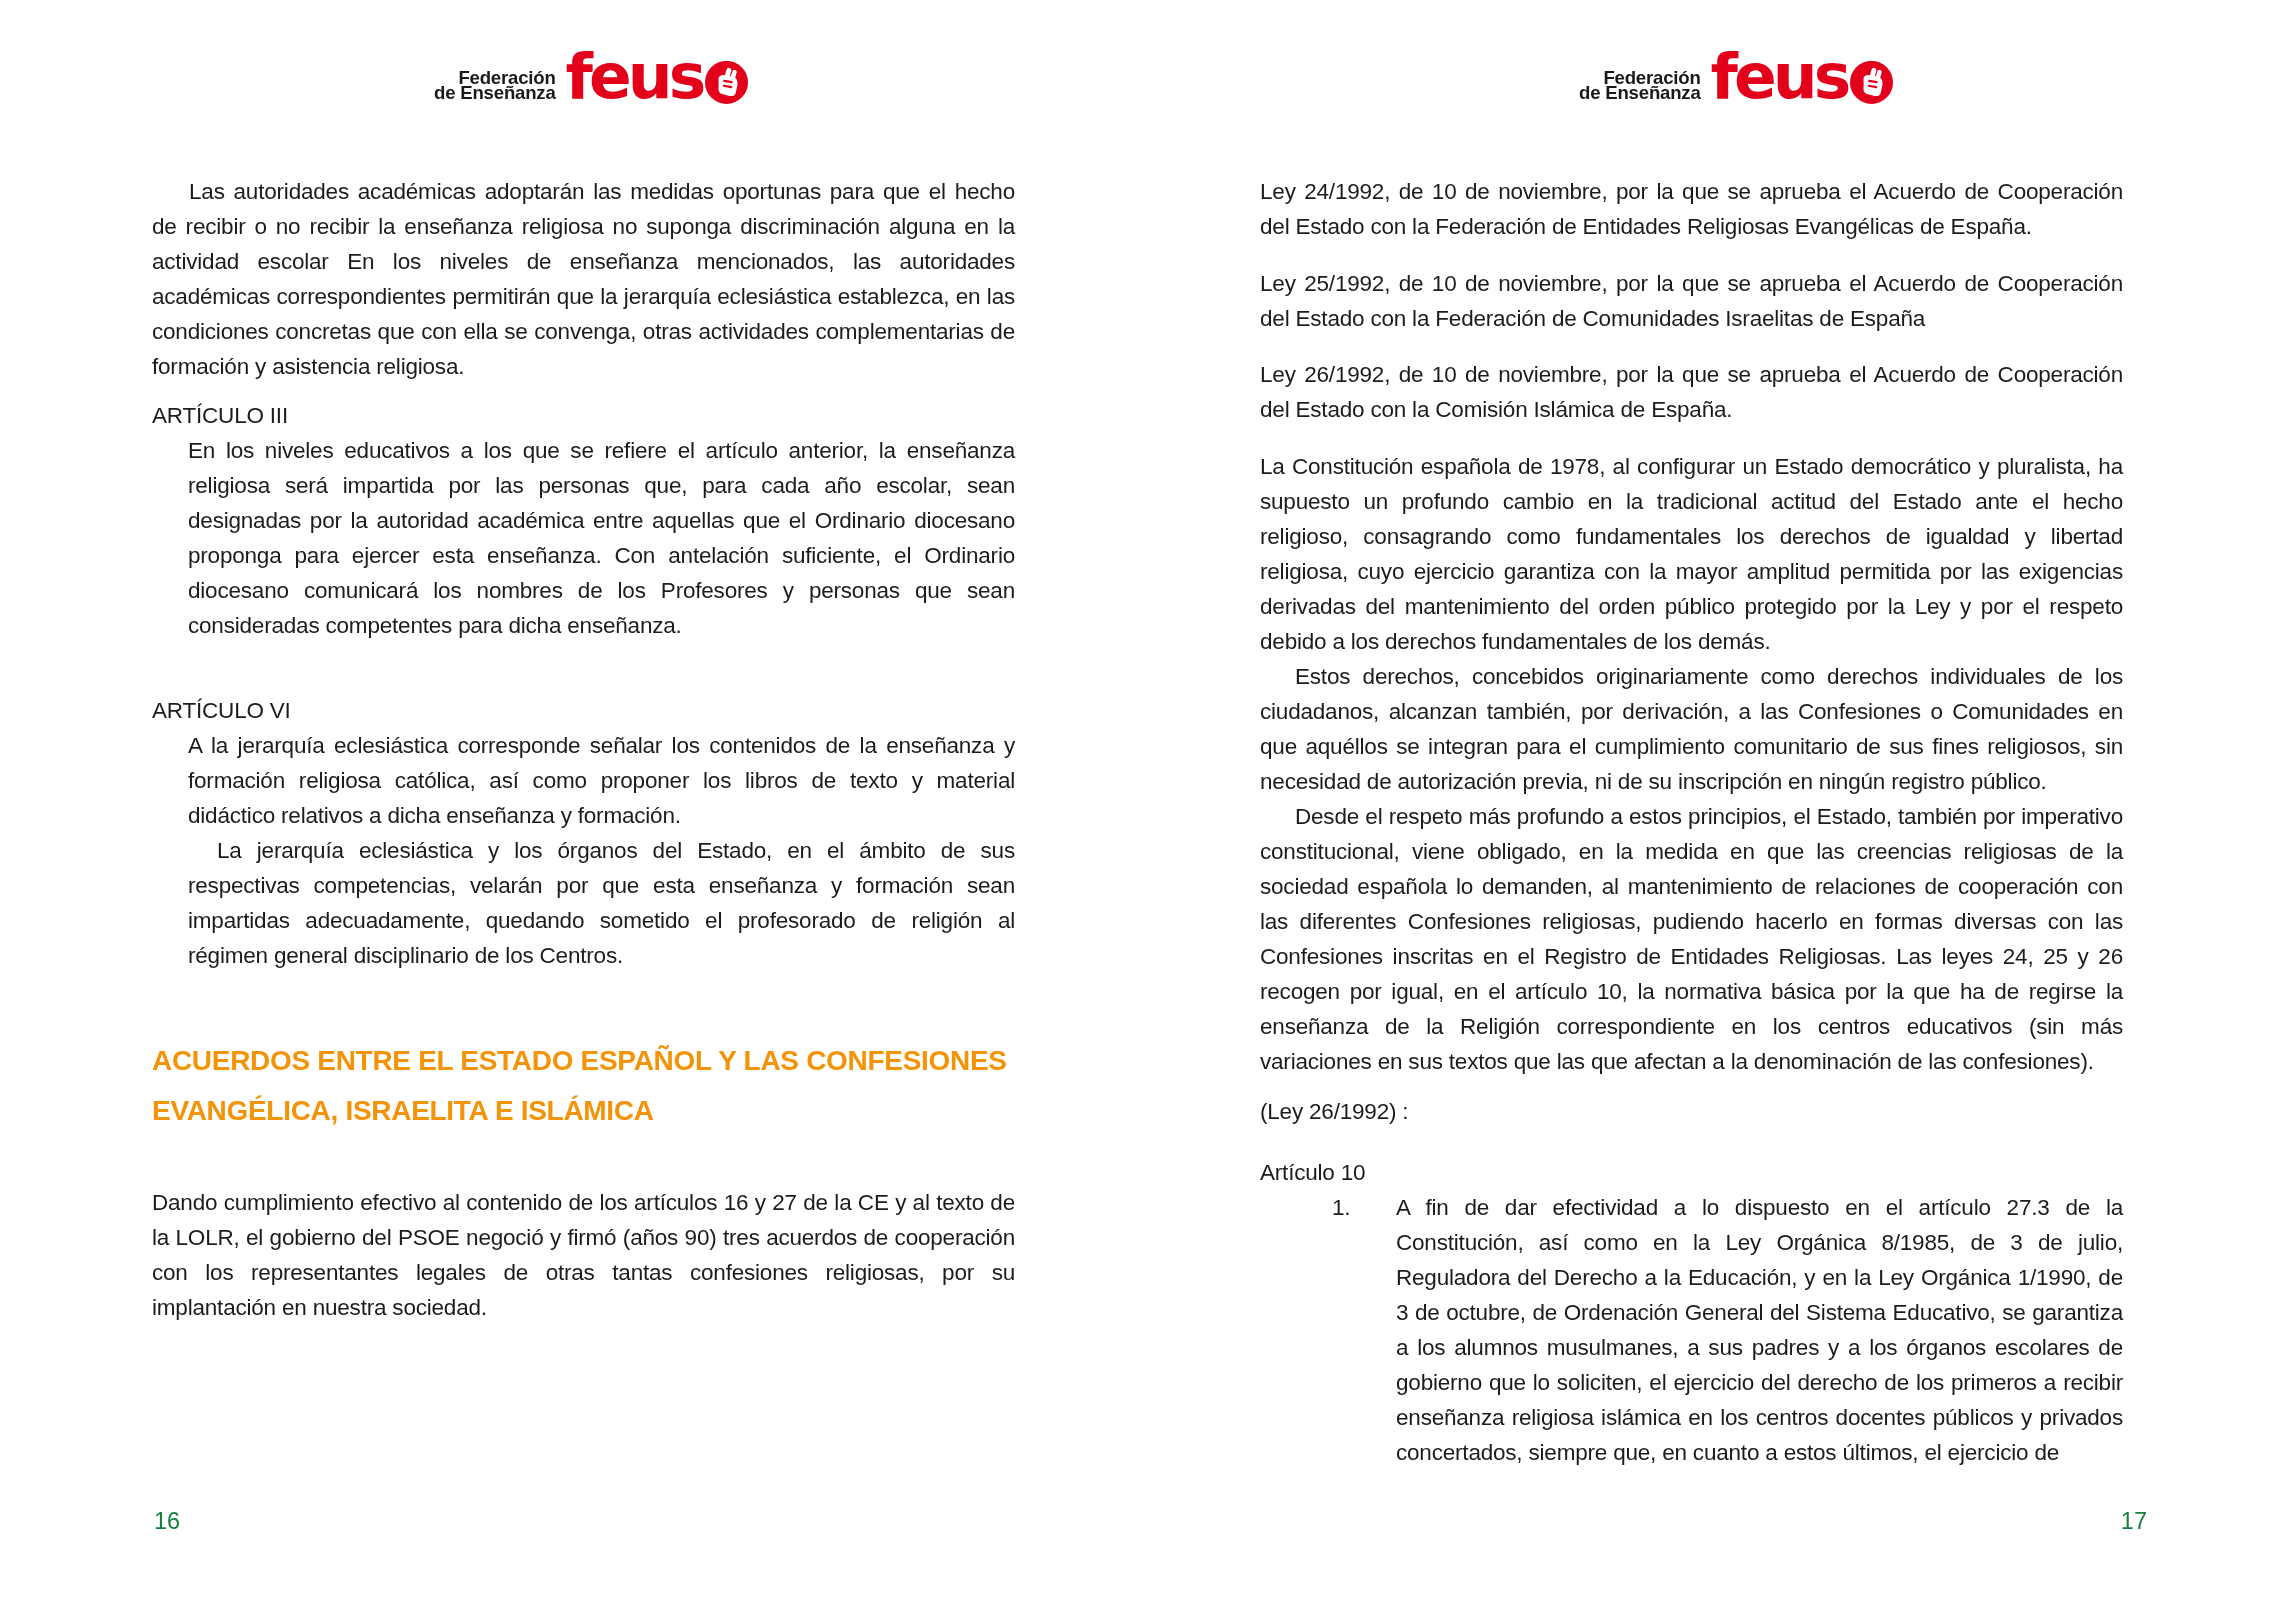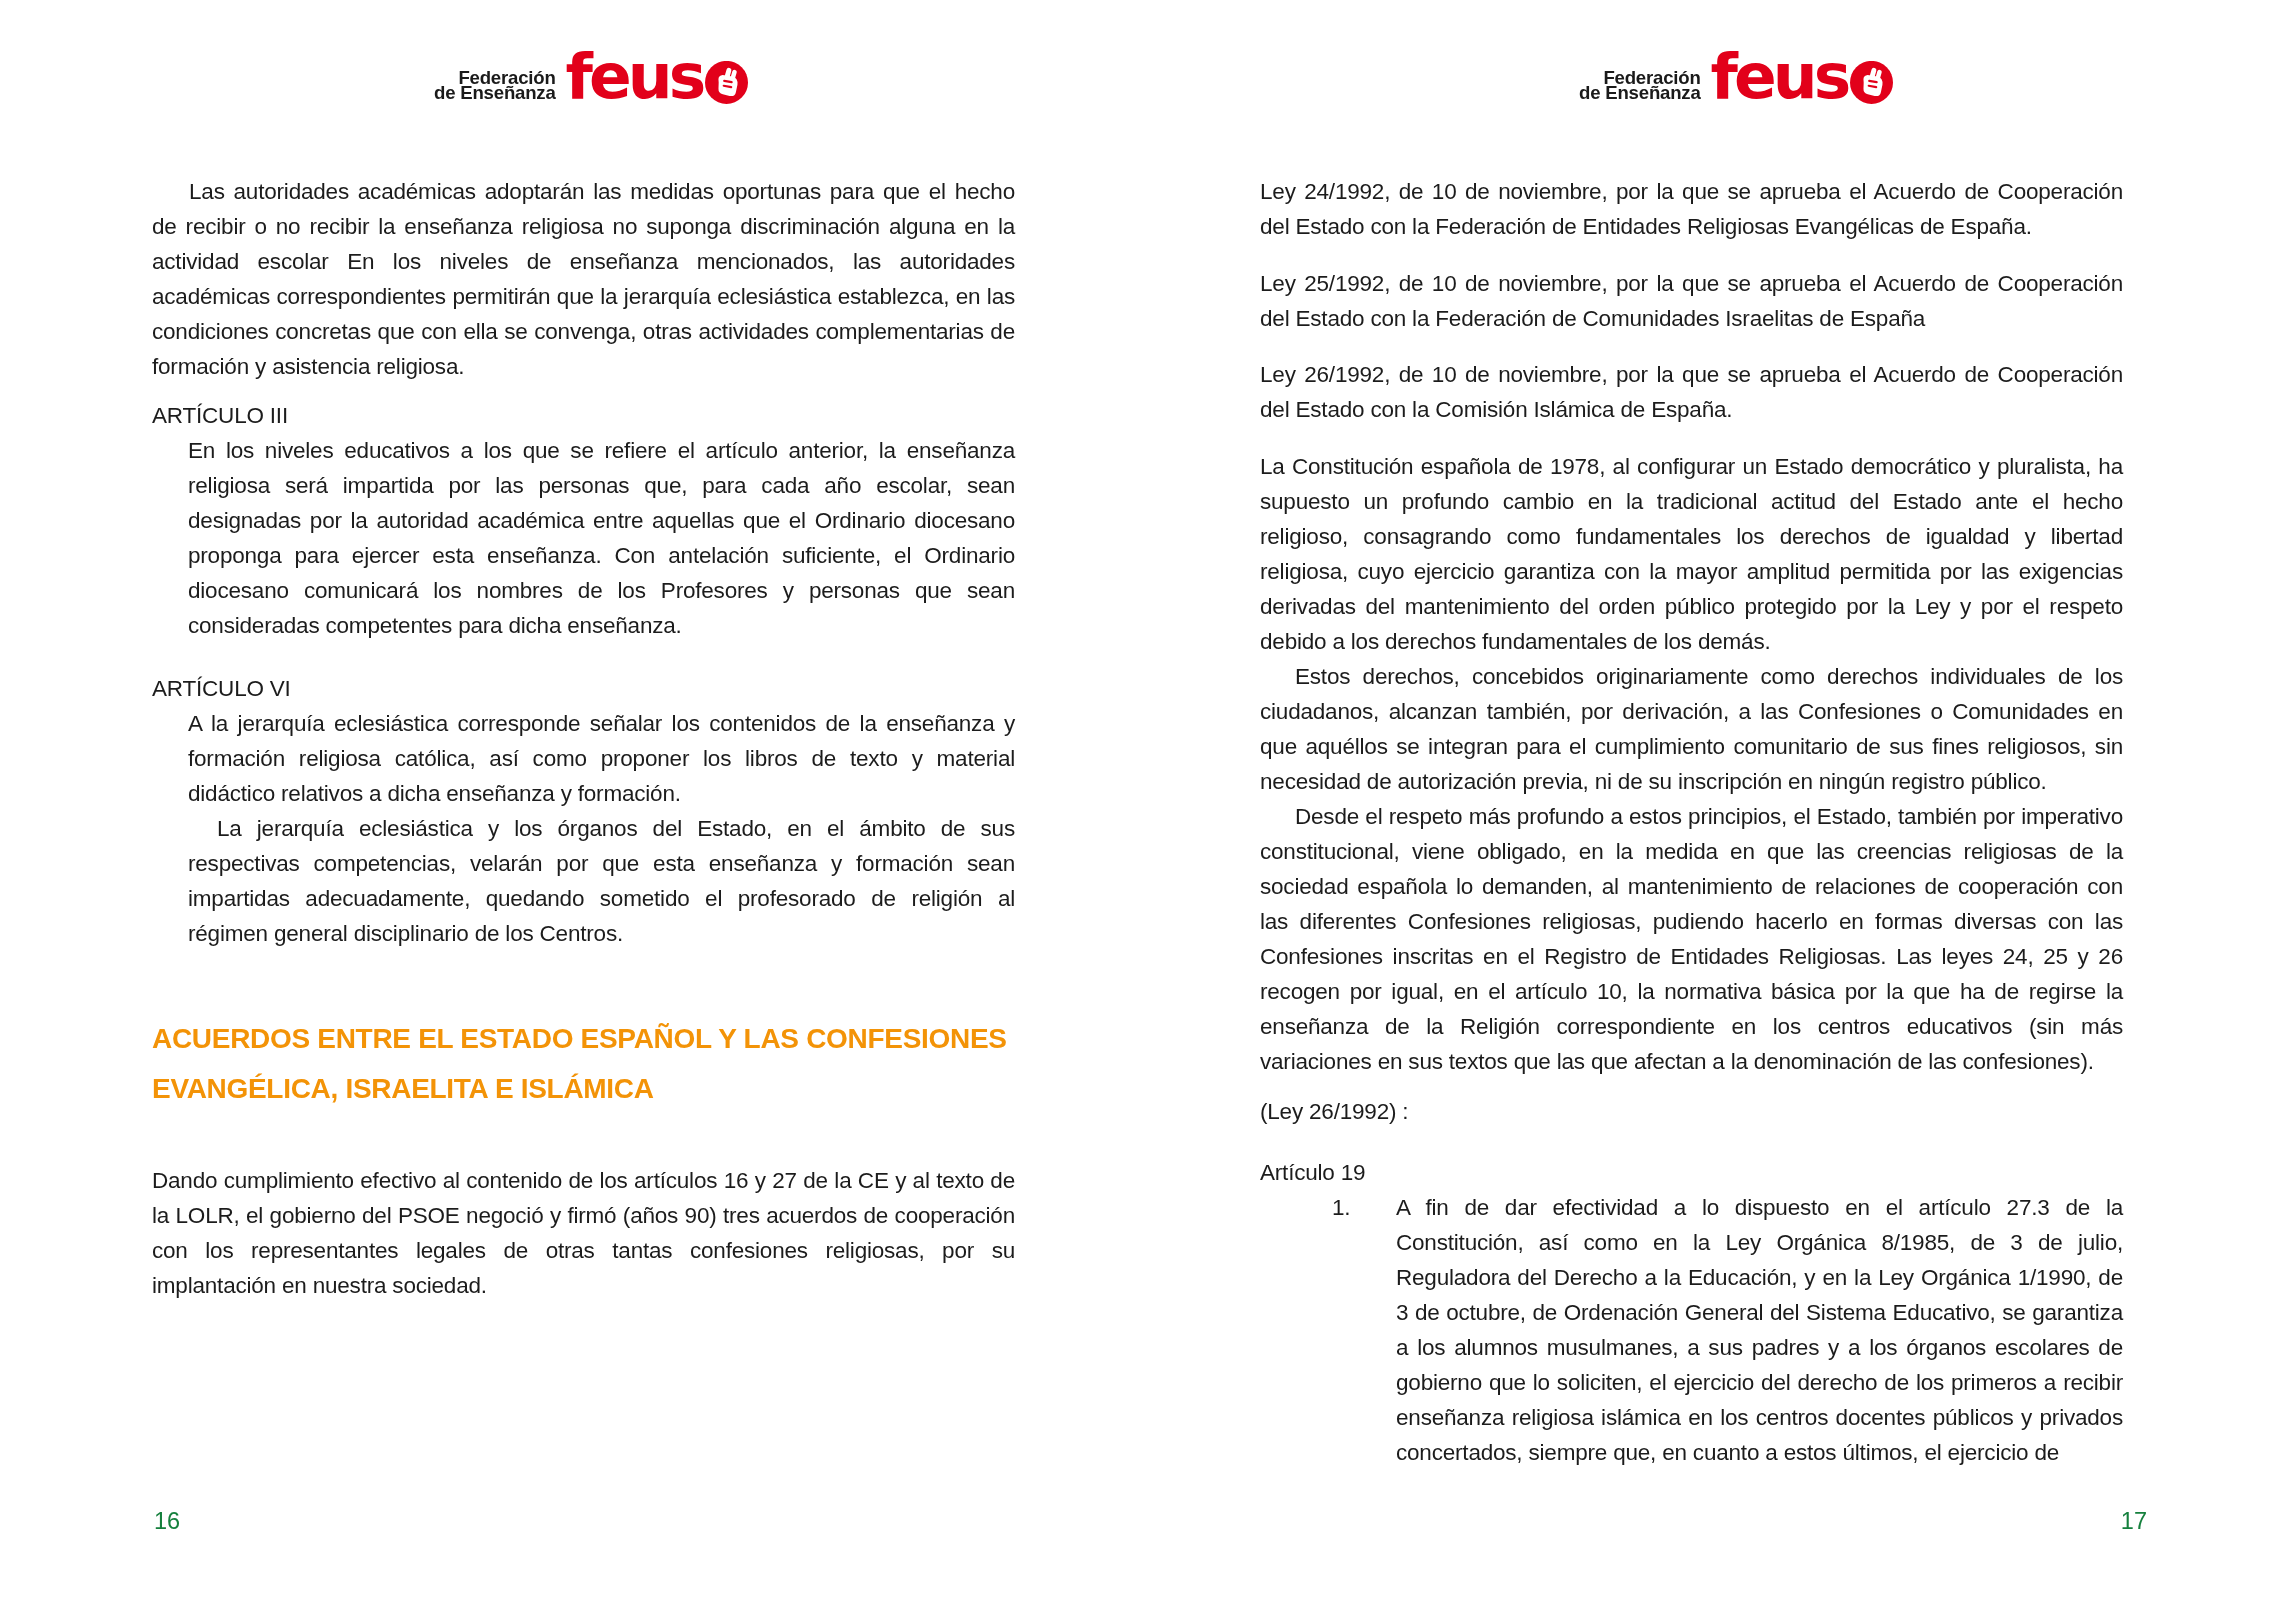--- a/index.html
+++ b/index.html
@@ -76,21 +76,21 @@
   .indent-first { text-indent: 37px; }
 
   .art-heading {
     font-weight: normal;
     font-size: 22.5px;
     line-height: 35px;
     margin: 0;
     text-align: left;
   }
   .art3-heading { margin-top: 13.7px; }
-  .art6-heading { margin-top: 28px; }
+  .art6-heading { margin-top: 50px; }
   .art-block { margin-left: 36px; }
   .art-block p.follow { text-indent: 29px; }
 
   .section-heading {
     color: #f39307;
     font-weight: bold;
     font-size: 28px;
     line-height: 50px;
     letter-spacing: -0.3px;
     margin: 63px 0 0 0;
@@ -205,21 +205,21 @@
   <p class="ley-par ley-first">Ley 24/1992, de 10 de noviembre, por la que se aprueba el Acuerdo de Cooperación del Estado con la Federación de Entidades Religiosas Evangélicas de España.</p>
   <p class="ley-par">Ley 25/1992, de 10 de noviembre, por la que se aprueba el Acuerdo de Cooperación del Estado con la Federación de Comunidades Israelitas de España</p>
   <p class="ley-par">Ley 26/1992, de 10 de noviembre, por la que se aprueba el Acuerdo de Cooperación del Estado con la Comisión Islámica de España.</p>
 
   <p class="const-par">La Constitución española de 1978, al configurar un Estado democrático y pluralista, ha supuesto un profundo cambio en la tradicional actitud del Estado ante el hecho religioso, consagrando como fundamentales los derechos de igualdad y libertad religiosa, cuyo ejercicio garantiza con la mayor amplitud permitida por las exigencias derivadas del mantenimiento del orden público protegido por la Ley y por el respeto debido a los derechos fundamentales de los demás.</p>
   <p class="const-follow">Estos derechos, concebidos originariamente como derechos individuales de los ciudadanos, alcanzan también, por derivación, a las Confesiones o Comunidades en que aquéllos se integran para el cumplimiento comunitario de sus fines religiosos, sin necesidad de autorización previa, ni de su inscripción en ningún registro público.</p>
   <p class="const-follow">Desde el respeto más profundo a estos principios, el Estado, también por imperativo constitucional, viene obligado, en la medida en que las creencias religiosas de la sociedad española lo demanden, al mantenimiento de relaciones de cooperación con las diferentes Confesiones religiosas, pudiendo hacerlo en formas diversas con las Confesiones inscritas en el Registro de Entidades Religiosas. Las leyes 24, 25 y 26 recogen por igual, en el artículo 10, la normativa básica por la que ha de regirse la enseñanza de la Religión correspondiente en los centros educativos (sin más variaciones en sus textos que las que afectan a la denominación de las confesiones).</p>
 
   <p class="ley-ref">(Ley 26/1992) :</p>
 
-  <h3 class="art-heading art10-heading">Artículo 19</h3>
+  <h3 class="art-heading art10-heading">Artículo 10</h3>
   <div class="list-item">
     <span class="item-num">1.</span>
     <span class="item-text">A fin de dar efectividad a lo dispuesto en el artículo 27.3 de la Constitución, así como en la Ley Orgánica 8/1985, de 3 de julio, Reguladora del Derecho a la Educación, y en la Ley Orgánica 1/1990, de 3 de octubre, de Ordenación General del Sistema Educativo, se garantiza a los alumnos musulmanes, a sus padres y a los órganos escolares de gobierno que lo soliciten, el ejercicio del derecho de los primeros a recibir enseñanza religiosa islámica en los centros docentes públicos y privados concertados, siempre que, en cuanto a estos últimos, el ejercicio de</span>
   </div>
 </main>
 
 <div class="page-number page-number-left">16</div>
 <div class="page-number page-number-right">17</div>
 
 

